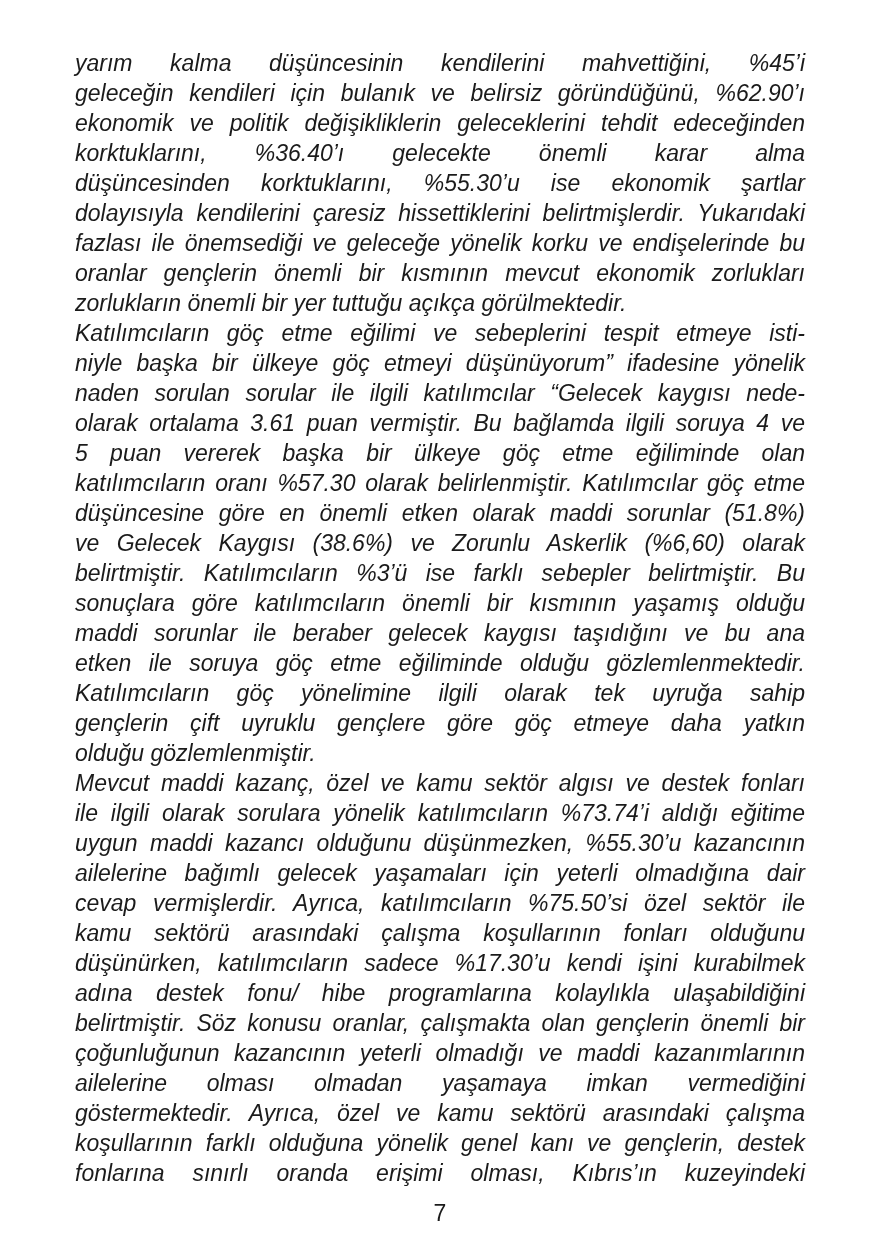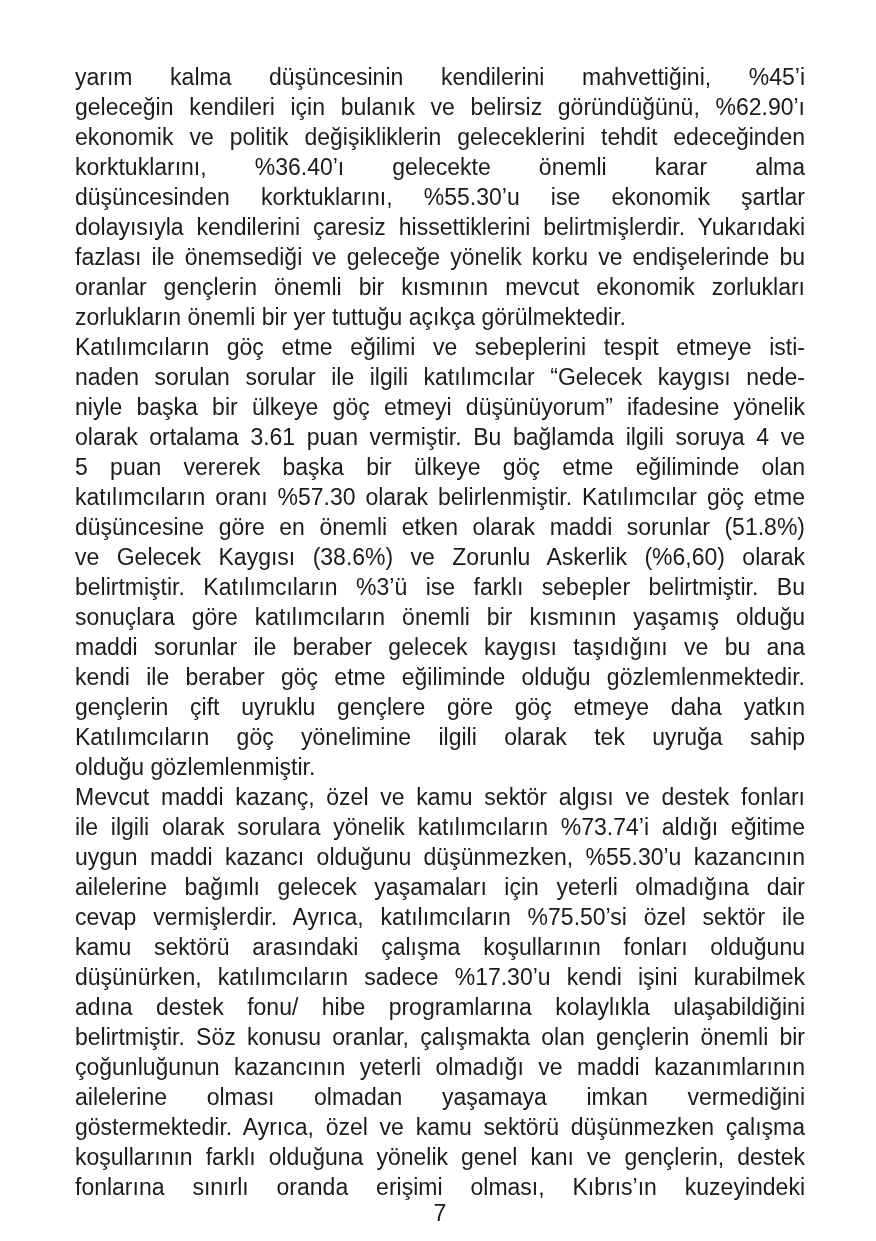--- a/index.html
+++ b/index.html
@@ -16,22 +16,23 @@
   }
   .page {
     position: relative;
     width: 876px;
     height: 1241px;
     background: #ffffff;
   }
   .text-block {
     position: absolute;
     left: 75px;
-    top: 62px;
+    top: 48px;
     width: 730px;
+    font-style: italic;
   }
   .paragraph {
     margin: 0;
     padding: 0;
   }
   .line {
     font-size: 23px;
     line-height: 30px;
     text-align: justify;
     text-align-last: justify;
@@ -63,46 +64,46 @@
         <div class="line">ekonomik ve politik değişikliklerin geleceklerini tehdit edeceğinden</div>
         <div class="line">korktuklarını, %36.40’ı gelecekte önemli karar alma</div>
         <div class="line">düşüncesinden korktuklarını, %55.30’u ise ekonomik şartlar</div>
         <div class="line">dolayısıyla kendilerini çaresiz hissettiklerini belirtmişlerdir. Yukarıdaki</div>
         <div class="line">fazlası ile önemsediği ve geleceğe yönelik korku ve endişelerinde bu</div>
         <div class="line">oranlar gençlerin önemli bir kısmının mevcut ekonomik zorlukları</div>
         <div class="line line-left">zorlukların önemli bir yer tuttuğu açıkça görülmektedir.</div>
       </div>
       <div class="paragraph">
         <div class="line">Katılımcıların göç etme eğilimi ve sebeplerini tespit etmeye isti-</div>
+        <div class="line">niyle başka bir ülkeye göç etmeyi düşünüyorum” ifadesine yönelik</div>
         <div class="line">naden sorulan sorular ile ilgili katılımcılar “Gelecek kaygısı nede-</div>
-        <div class="line">niyle başka bir ülkeye göç etmeyi düşünüyorum” ifadesine yönelik</div>
         <div class="line">olarak ortalama 3.61 puan vermiştir. Bu bağlamda ilgili soruya 4 ve</div>
         <div class="line">5 puan vererek başka bir ülkeye göç etme eğiliminde olan</div>
         <div class="line">katılımcıların oranı %57.30 olarak belirlenmiştir. Katılımcılar göç etme</div>
         <div class="line">düşüncesine göre en önemli etken olarak maddi sorunlar (51.8%)</div>
         <div class="line">ve Gelecek Kaygısı (38.6%) ve Zorunlu Askerlik (%6,60) olarak</div>
         <div class="line">belirtmiştir. Katılımcıların %3’ü ise farklı sebepler belirtmiştir. Bu</div>
         <div class="line">sonuçlara göre katılımcıların önemli bir kısmının yaşamış olduğu</div>
         <div class="line">maddi sorunlar ile beraber gelecek kaygısı taşıdığını ve bu ana</div>
-        <div class="line">kendi ile beraber göç etme eğiliminde olduğu gözlemlenmektedir.</div>
+        <div class="line">etken ile soruya göç etme eğiliminde olduğu gözlemlenmektedir.</div>
+        <div class="line">Katılımcıların göç yönelimine ilgili olarak tek uyruğa sahip</div>
         <div class="line">gençlerin çift uyruklu gençlere göre göç etmeye daha yatkın</div>
-        <div class="line">Katılımcıların göç yönelimine ilgili olarak tek uyruğa sahip</div>
         <div class="line line-left">olduğu gözlemlenmiştir.</div>
       </div>
       <div class="paragraph">
         <div class="line">Mevcut maddi kazanç, özel ve kamu sektör algısı ve destek fonları</div>
         <div class="line">ile ilgili olarak sorulara yönelik katılımcıların %73.74’i aldığı eğitime</div>
         <div class="line">uygun maddi kazancı olduğunu düşünmezken, %55.30’u kazancının</div>
         <div class="line">ailelerine bağımlı gelecek yaşamaları için yeterli olmadığına dair</div>
         <div class="line">cevap vermişlerdir. Ayrıca, katılımcıların %75.50’si özel sektör ile</div>
         <div class="line">kamu sektörü arasındaki çalışma koşullarının fonları olduğunu</div>
         <div class="line">düşünürken, katılımcıların sadece %17.30’u kendi işini kurabilmek</div>
         <div class="line">adına destek fonu/ hibe programlarına kolaylıkla ulaşabildiğini</div>
         <div class="line">belirtmiştir. Söz konusu oranlar, çalışmakta olan gençlerin önemli bir</div>
         <div class="line">çoğunluğunun kazancının yeterli olmadığı ve maddi kazanımlarının</div>
         <div class="line">ailelerine olması olmadan yaşamaya imkan vermediğini</div>
-        <div class="line">göstermektedir. Ayrıca, özel ve kamu sektörü düşünmezken çalışma</div>
+        <div class="line">göstermektedir. Ayrıca, özel ve kamu sektörü arasındaki çalışma</div>
         <div class="line">koşullarının farklı olduğuna yönelik genel kanı ve gençlerin, destek</div>
         <div class="line">fonlarına sınırlı oranda erişimi olması, Kıbrıs’ın kuzeyindeki</div>
       </div>
     </main>
   <div class="page-number">7</div>
 </div>
 
 </body></html>

